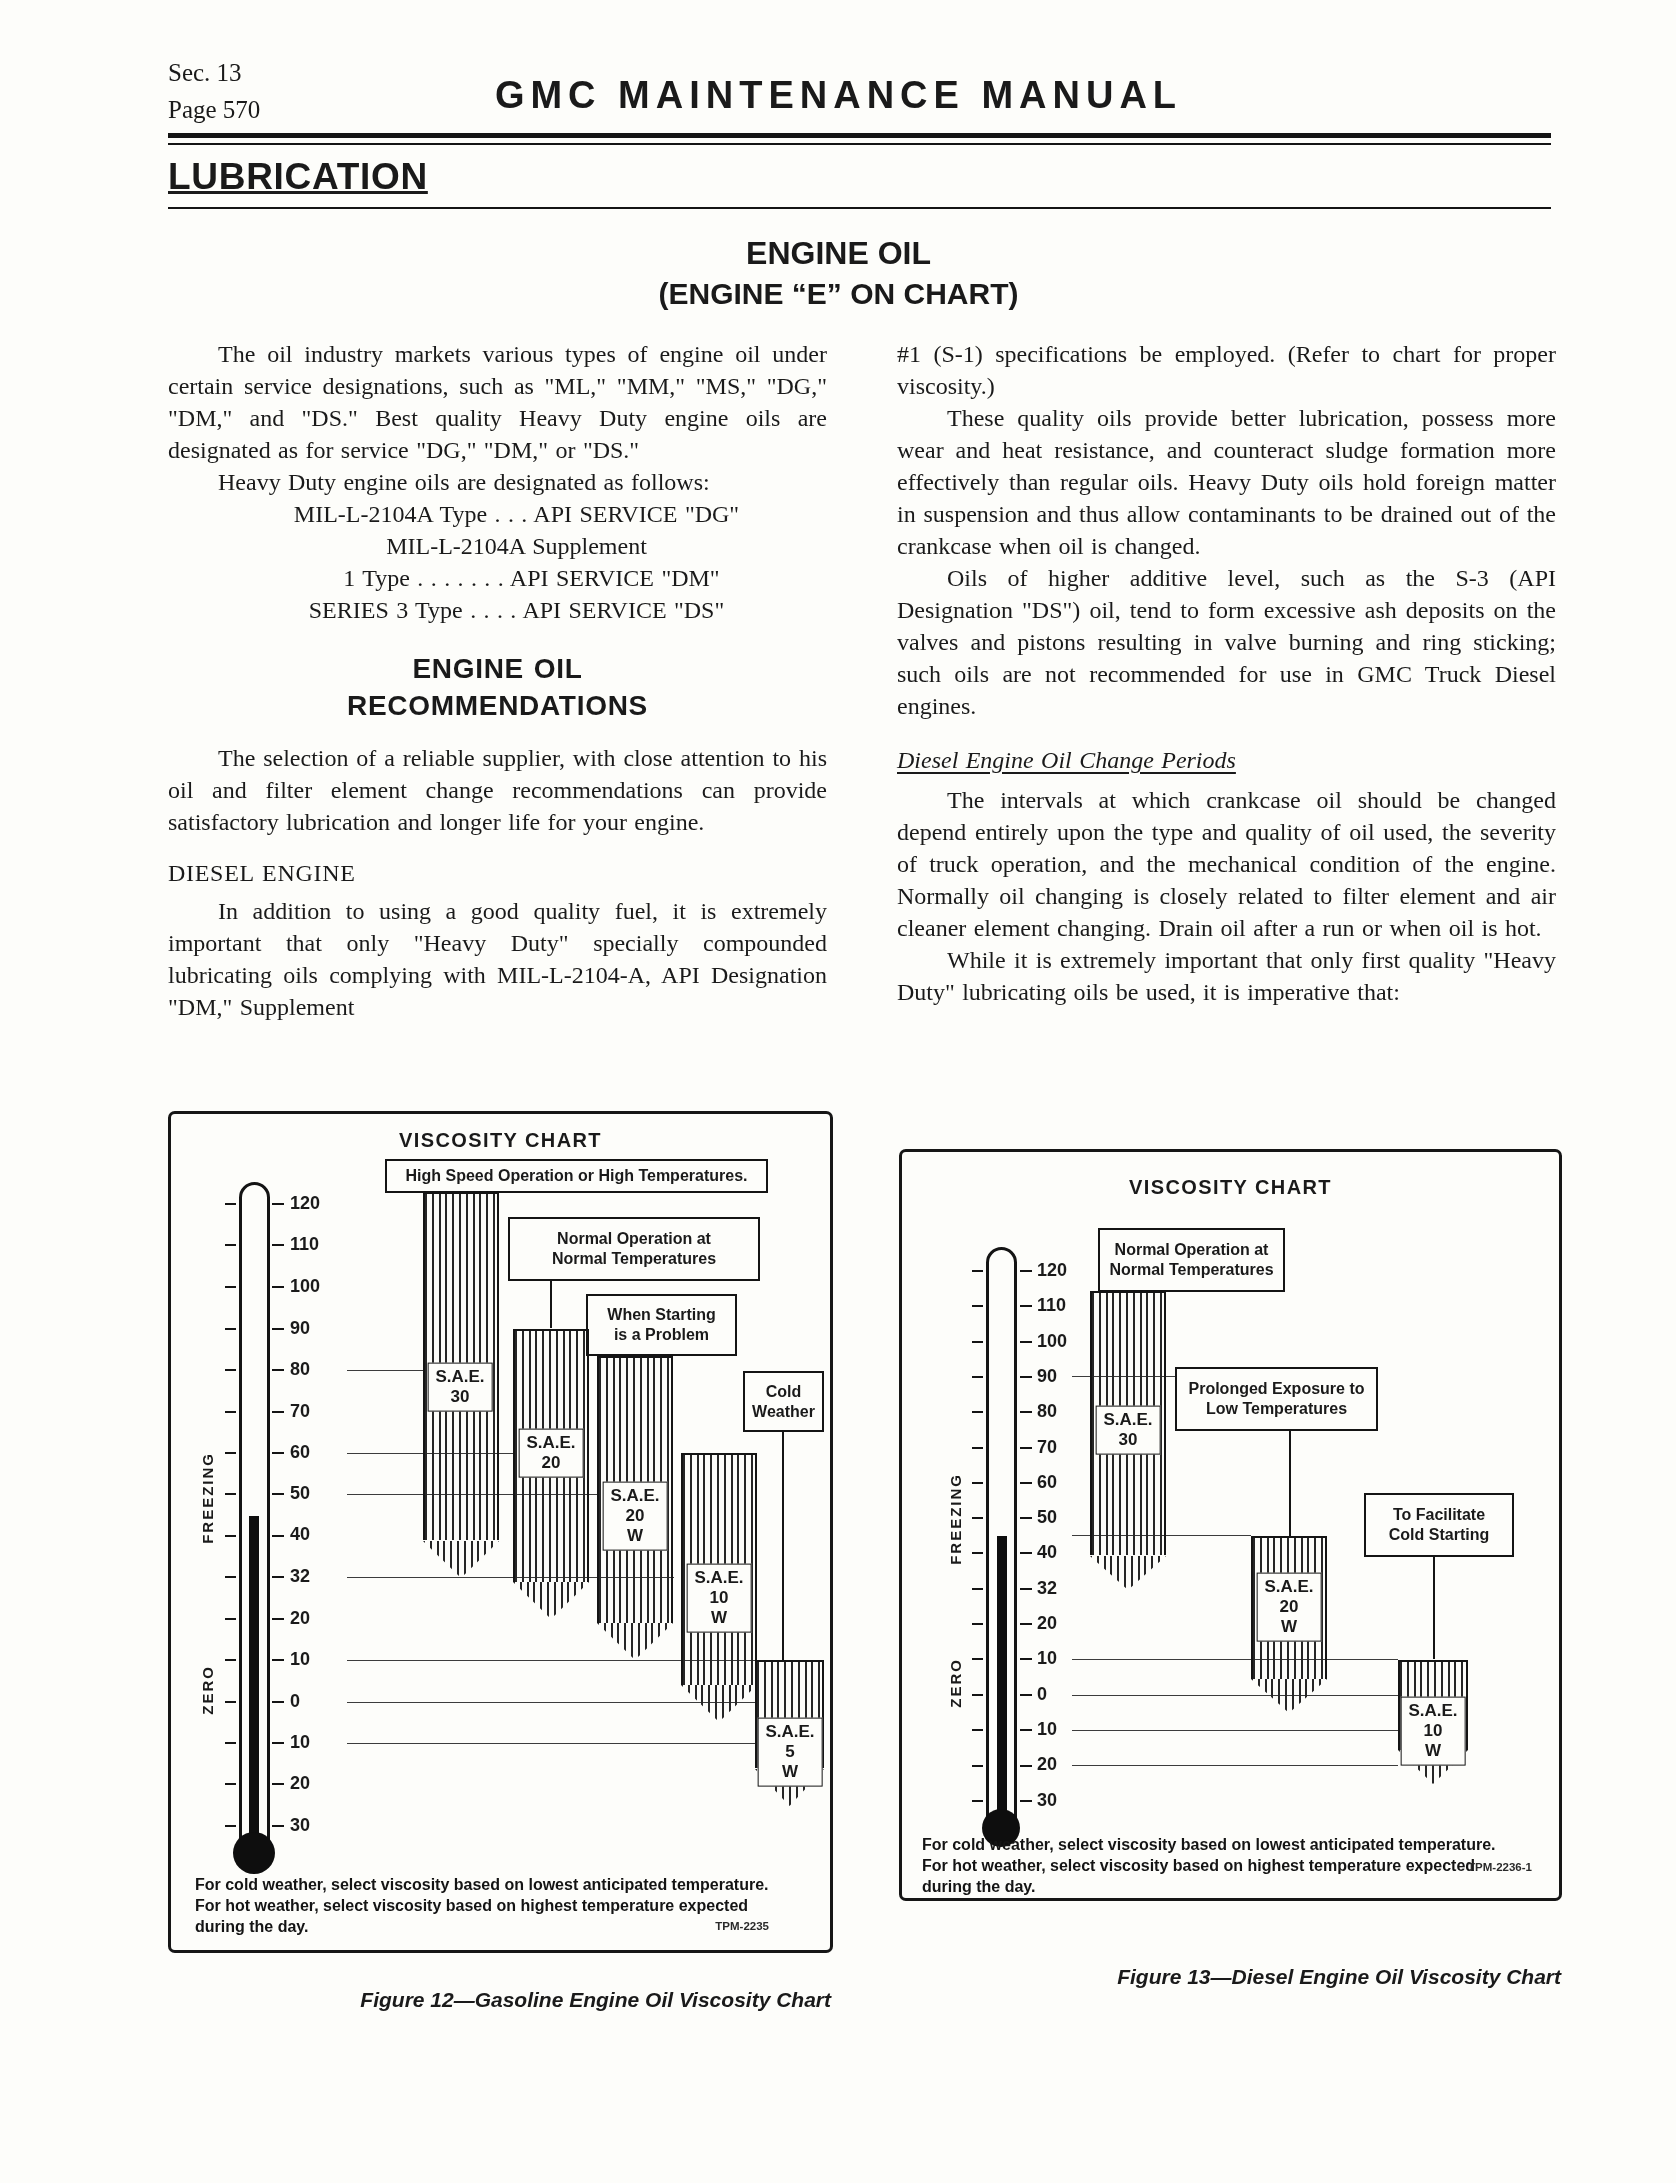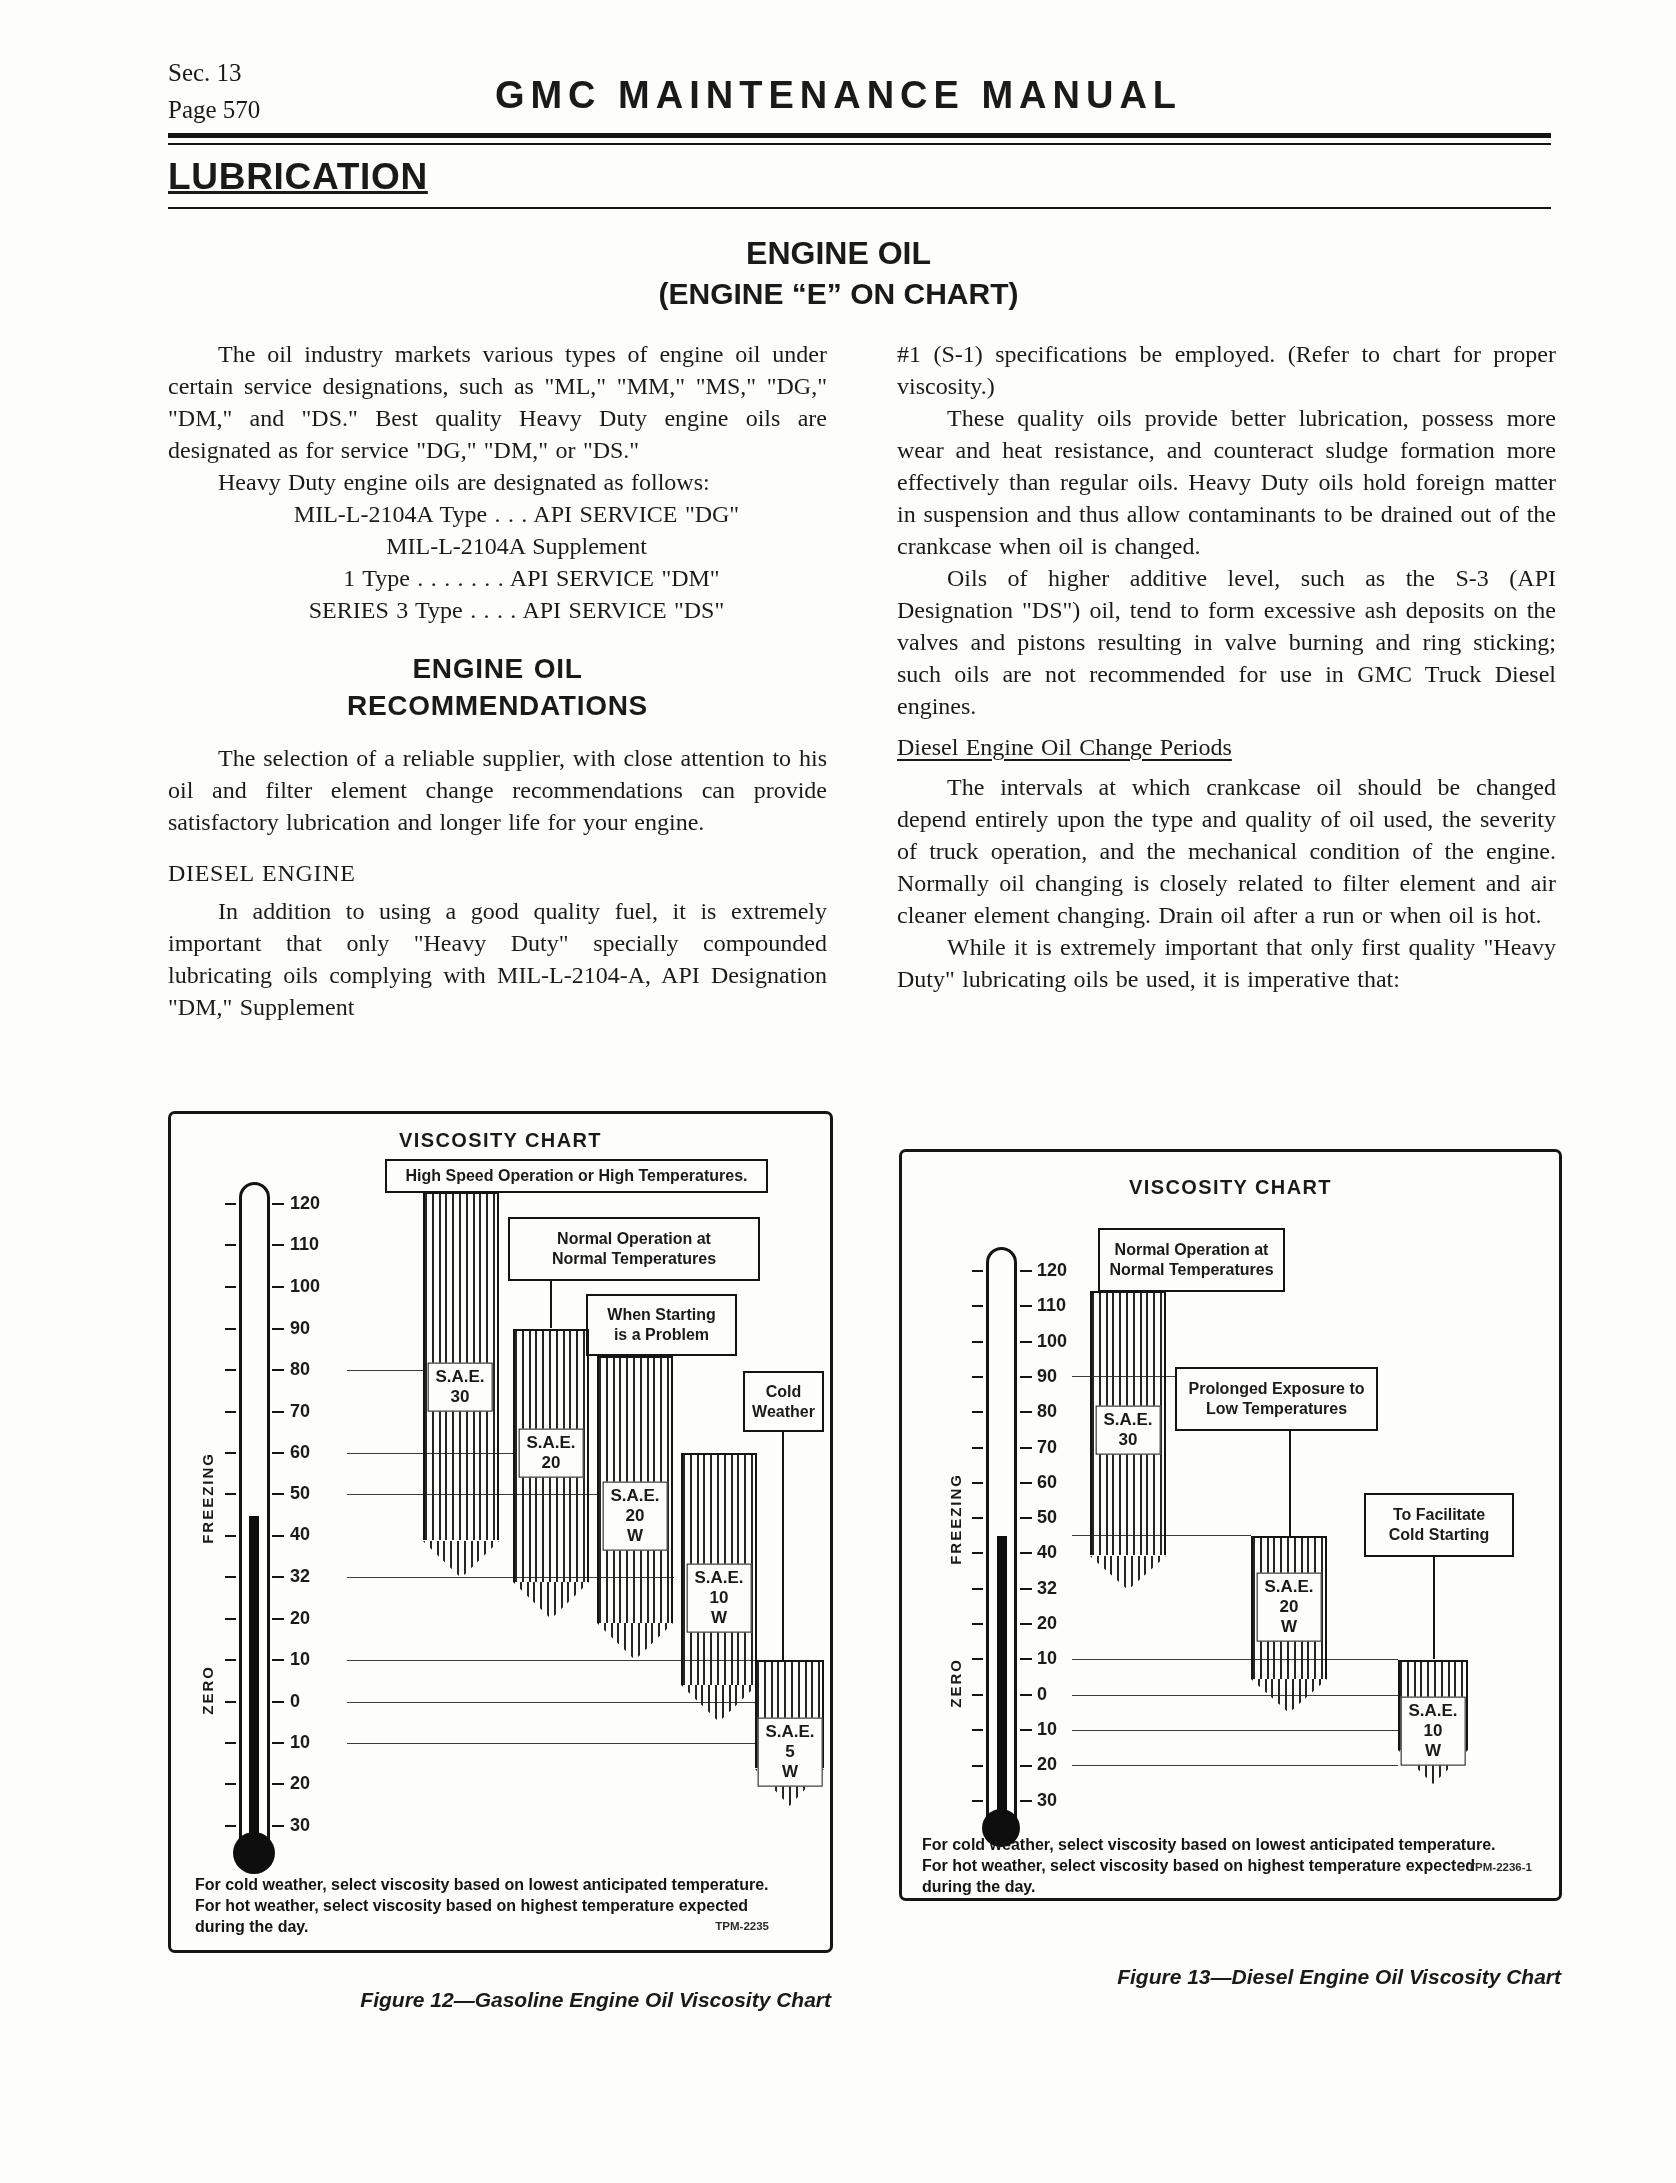--- a/index.html
+++ b/index.html
@@ -28,21 +28,21 @@
         text-align:justify;word-spacing:1.4px;}
   .col-left{left:168px;}
   .col-right{left:897px;}
   .col p{margin:0;text-indent:50px;}
   .col p.noindent{text-indent:0;}
   .spec-lines{padding-left:38px;text-align:center;}
   .spec-lines div:nth-child(3){padding-left:30px;}
   .h-center{font-family:"Liberation Sans",sans-serif;font-weight:bold;font-size:28px;
         line-height:37px;text-align:center;margin:24px 0 17.6px;letter-spacing:0.7px;}
   .subhead{margin:19px 0 6.8px;letter-spacing:0.7px;}
-  .uhead{margin:9px 0 8px;text-decoration:underline;text-underline-offset:4px;}
+  .uhead{margin:22px 0 8px;text-decoration:underline;text-underline-offset:4px;font-style:italic;}
 
   
   .figure{position:absolute;border:3.4px solid #161616;border-radius:6.8px;}
   #fig12{left:168px;top:1111px;width:659px;height:836px;}
   #fig13{left:899px;top:1149px;width:657px;height:746px;}
   .fig-canvas{position:absolute;inset:0;}
   .fig-title{position:absolute;left:0;right:0;text-align:center;letter-spacing:1.4px;
         font:bold 20px/24px "Liberation Sans",sans-serif;}
   #fig12 .fig-title{top:13.5px;}
   #fig13 .fig-title{top:23px;}

